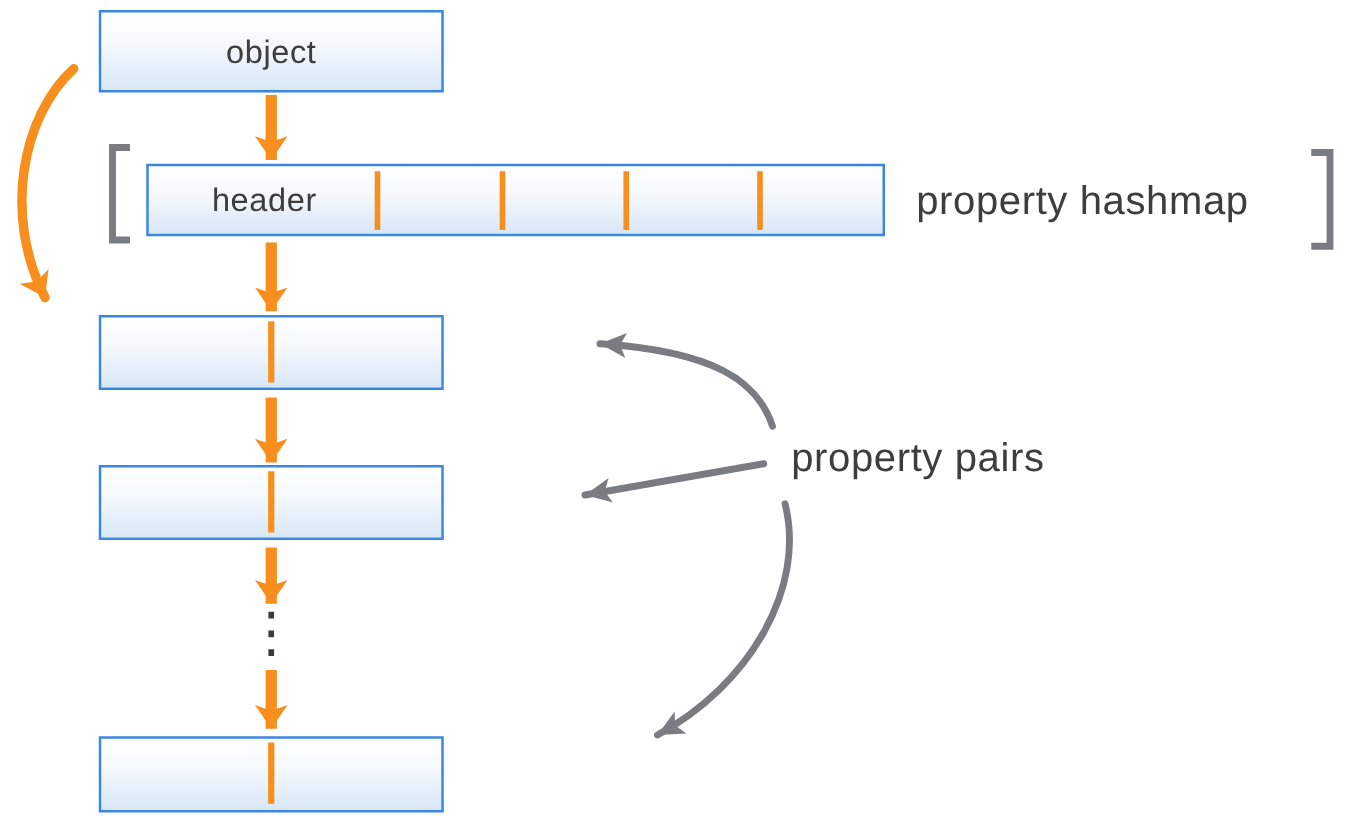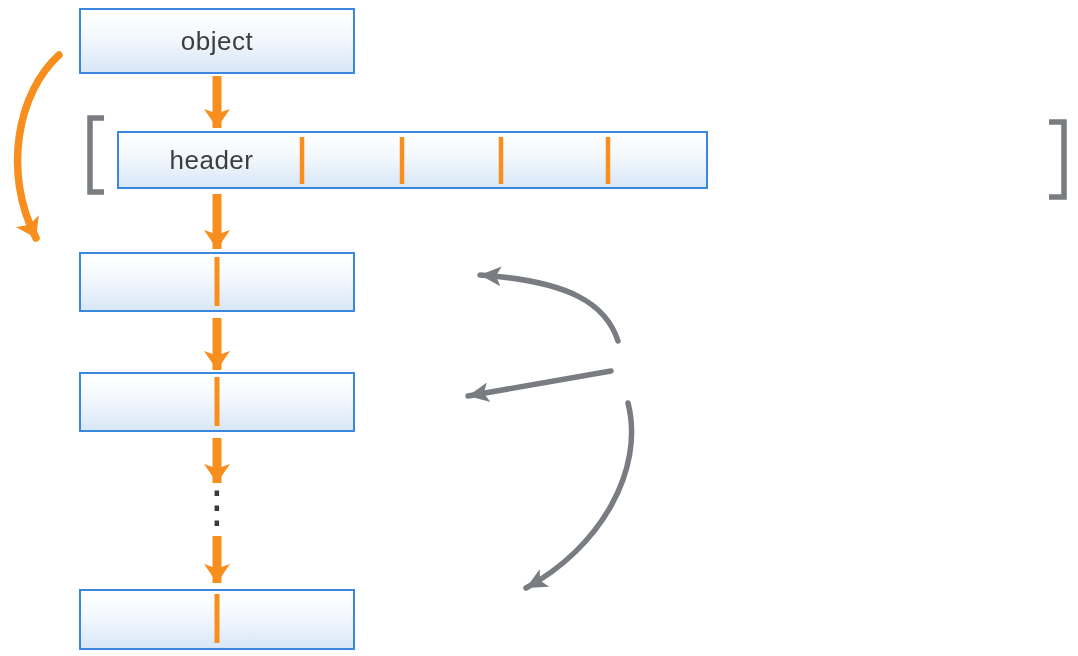--- a/index.html
+++ b/index.html
@@ -81,20 +81,22 @@
   <div class="box header-box">
     <div class="header-label-cell">
       <span class="box-label">header</span>
     </div>
   </div>
 
   <div class="box pair-box-1"></div>
   <div class="box pair-box-2"></div>
   <div class="box pair-box-3"></div>
 
+  <div class="annotation hashmap-annotation">property hashmap</div>
+  <div class="annotation pairs-annotation">property pairs</div>
 
   <div class="vertical-ellipsis">⋮</div>
 
   <svg class="overlay" width="1078" height="656" viewBox="0 0 1078 656">
     <defs>
       <marker id="mOr" markerUnits="userSpaceOnUse" markerWidth="30" markerHeight="30" refX="19" refY="14" orient="auto">
         <path d="M0,1 L19,14 L0,27 L4.5,14 Z" fill="#f78e1d"></path>
       </marker>
       <marker id="mGr" markerUnits="userSpaceOnUse" markerWidth="30" markerHeight="30" refX="21" refY="11" orient="auto">
         <path d="M0,1 L21,11 L0,21 L5,11 Z" fill="#797d81"></path>

